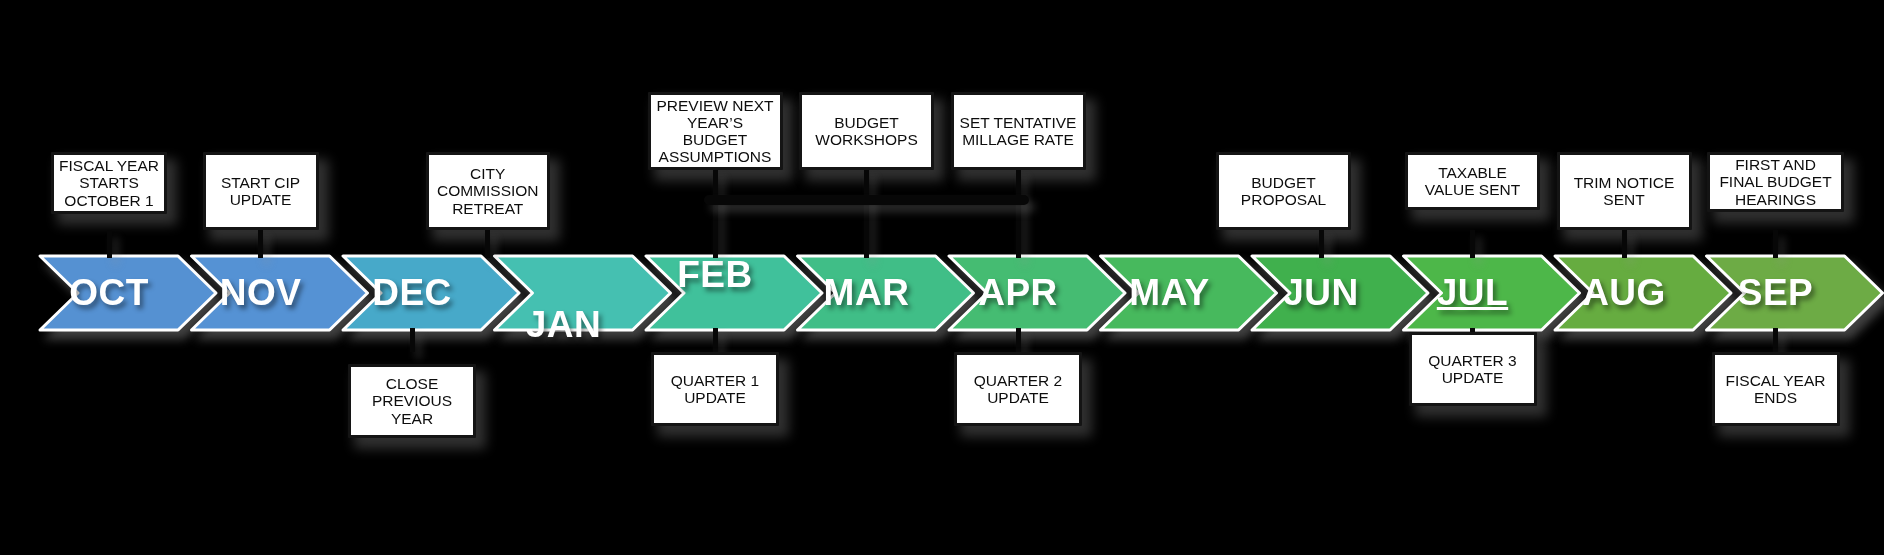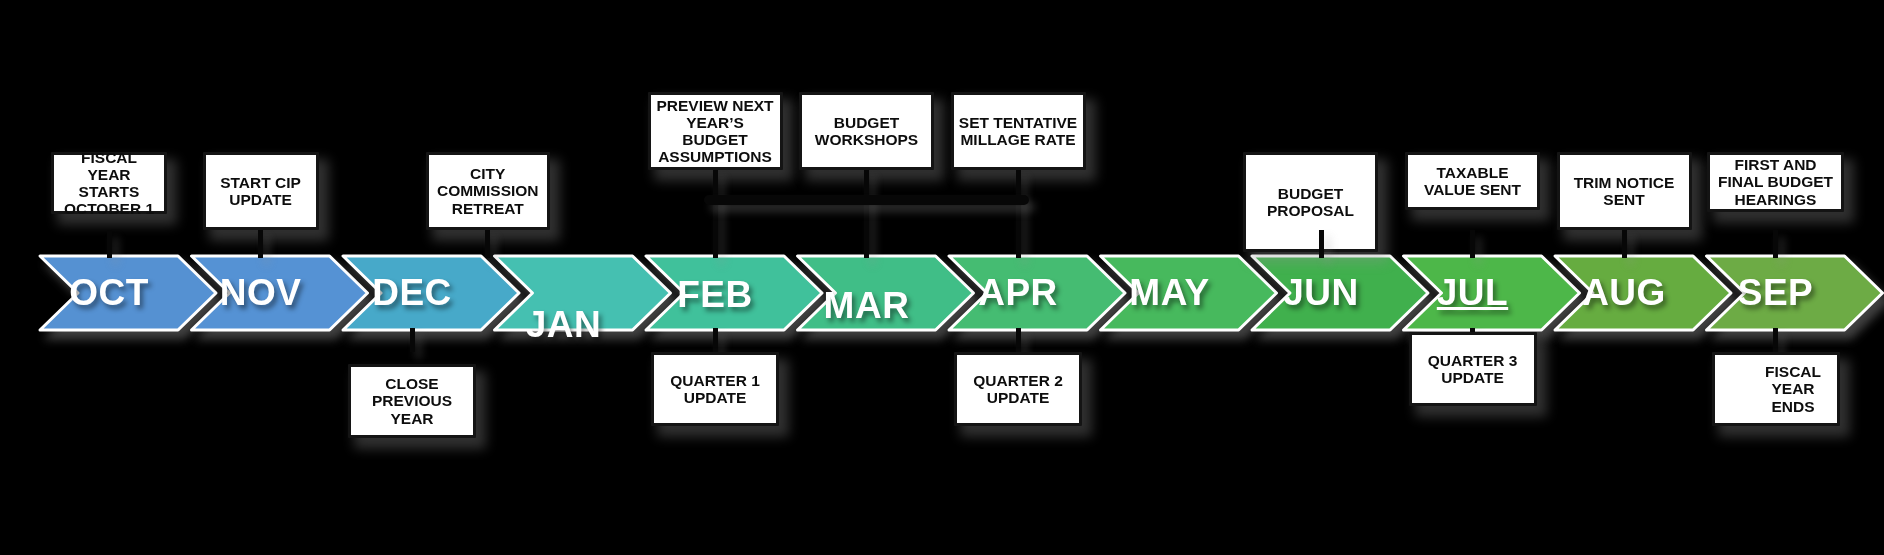--- a/index.html
+++ b/index.html
@@ -9,21 +9,21 @@
   }
   .month-label{
     position:absolute;display:flex;align-items:center;justify-content:center;
     color:#fff;font-weight:bold;font-size:37px;letter-spacing:.5px;
     text-shadow:3px 4px 5px rgba(0,0,0,.45);pointer-events:none;
   }
   .event-box{
     position:absolute;display:flex;align-items:center;justify-content:center;
     background:#fff;border:3px solid #141414;box-sizing:border-box;
     box-shadow:8px 9px 12px 2px rgba(150,150,150,.32);
-    color:#0d0d0d;font-weight:bold;font-size:15.5px;line-height:1.1;
+    color:#0d0d0d;font-weight:normal;font-size:15.5px;line-height:1.1;
     text-align:center;padding:4px 5px;border-radius:1px;
   }
   .connector{
     position:absolute;background:#070707;
     box-shadow:6px 7px 8px rgba(150,150,150,.30);
   }
   .connector.bar{border-radius:6px;}
 </style>
 </head>
 <body>
@@ -48,37 +48,37 @@
         <path d="M1403.5 4 L1541.5 4 L1579.5 41 L1541.5 78 L1403.5 78 L1441.5 41 Z" fill="#4db748" stroke="#ffffff" stroke-width="3" stroke-linejoin="round" filter="url(#ds)"></path>
         <path d="M1555 4 L1693 4 L1731 41 L1693 78 L1555 78 L1593 41 Z" fill="#66ac40" stroke="#ffffff" stroke-width="3" stroke-linejoin="round" filter="url(#ds)"></path>
         <path d="M1706.5 4 L1844.5 4 L1882.5 41 L1844.5 78 L1706.5 78 L1744.5 41 Z" fill="#6dab45" stroke="#ffffff" stroke-width="3" stroke-linejoin="round" filter="url(#ds)"></path>
       </g>
   </svg>
   <div id="month-labels">
       <div class="month-label" style="left: 39px; top: 256px; width: 140px; height: 74px;">OCT</div>
       <div class="month-label" style="left: 190.5px; top: 256px; width: 140px; height: 74px;">NOV</div>
       <div class="month-label" style="left: 342px; top: 256px; width: 140px; height: 74px;">DEC</div>
       <div class="month-label" style="left: 493.5px; top: 256px; width: 140px; height: 74px; margin-top: 32px;">JAN</div>
-      <div class="month-label" style="left: 645px; top: 260px; width: 140px; height: 70px;">FEB</div>
-      <div class="month-label" style="left: 796.5px; top: 256px; width: 140px; height: 74px; margin-top: 13px;">MAR</div>
+      <div class="month-label" style="left: 645px; top: 240px; width: 140px; height: 70px;">FEB</div>
+      <div class="month-label" style="left: 796.5px; top: 256px; width: 140px; height: 74px;">MAR</div>
       <div class="month-label" style="left: 948px; top: 256px; width: 140px; height: 74px;">APR</div>
       <div class="month-label" style="left: 1099.5px; top: 256px; width: 140px; height: 74px;">MAY</div>
       <div class="month-label" style="left: 1251px; top: 256px; width: 140px; height: 74px;">JUN</div>
       <div class="month-label" style="left: 1402.5px; top: 256px; width: 140px; height: 74px; text-decoration: underline;">JUL</div>
       <div class="month-label" style="left: 1554px; top: 256px; width: 140px; height: 74px;">AUG</div>
       <div class="month-label" style="left: 1705.5px; top: 256px; width: 140px; height: 74px;">SEP</div>
     </div>
   <div id="event-layer">
       <div class="event-box" style="left: 51px; top: 152px; width: 116px; height: 62px;">FISCAL YEAR STARTS OCTOBER 1</div>
       <div class="connector" style="left: 106.5px; top: 230px; width: 5px; height: 28px;"></div>
       <div class="event-box" style="left: 202.5px; top: 152px; width: 116px; height: 78px;">START CIP UPDATE</div>
       <div class="connector" style="left: 258px; top: 230px; width: 5px; height: 28px;"></div>
       <div class="event-box" style="left: 425.75px; top: 152px; width: 124px; height: 78px;">CITY COMMISSION RETREAT</div>
       <div class="connector" style="left: 485.25px; top: 230px; width: 5px; height: 28px;"></div>
-      <div class="event-box" style="left: 1243px; top: 152px; width: 135px; height: 100px;">BUDGET PROPOSAL</div>
+      <div class="event-box" style="left: 1216px; top: 152px; width: 135px; height: 78px;">BUDGET PROPOSAL</div>
       <div class="connector" style="left: 1318.5px; top: 230px; width: 5px; height: 28px;"></div>
       <div class="event-box" style="left: 1405px; top: 152px; width: 135px; height: 58px;">TAXABLE VALUE SENT</div>
       <div class="connector" style="left: 1470px; top: 230px; width: 5px; height: 28px;"></div>
       <div class="event-box" style="left: 1556.5px; top: 152px; width: 135px; height: 78px;">TRIM NOTICE SENT</div>
       <div class="connector" style="left: 1621.5px; top: 230px; width: 5px; height: 28px;"></div>
       <div class="event-box" style="left: 1707px; top: 152px; width: 137px; height: 60px;">FIRST AND FINAL BUDGET HEARINGS</div>
       <div class="connector" style="left: 1773px; top: 230px; width: 5px; height: 28px;"></div>
       <div class="event-box" style="left: 647.5px; top: 92px; width: 135px; height: 78px;">PREVIEW NEXT YEAR’S BUDGET ASSUMPTIONS</div>
       <div class="connector" style="left: 712.5px; top: 170px; width: 5px; height: 88px;"></div>
       <div class="event-box" style="left: 799px; top: 92px; width: 135px; height: 78px;">BUDGET WORKSHOPS</div>
@@ -88,15 +88,15 @@
       <div class="connector bar" style="left: 704px; top: 195px; width: 325px; height: 10px;"></div>
       <div class="connector" style="left: 409.5px; top: 328px; width: 5px; height: 24px;"></div>
       <div class="event-box" style="left: 348px; top: 364px; width: 128px; height: 74px;">CLOSE PREVIOUS YEAR</div>
       <div class="connector" style="left: 712.5px; top: 328px; width: 5px; height: 24px;"></div>
       <div class="event-box" style="left: 651px; top: 352px; width: 128px; height: 74px;">QUARTER 1 UPDATE</div>
       <div class="connector" style="left: 1015.5px; top: 328px; width: 5px; height: 24px;"></div>
       <div class="event-box" style="left: 954px; top: 352px; width: 128px; height: 74px;">QUARTER 2 UPDATE</div>
       <div class="connector" style="left: 1470px; top: 328px; width: 5px; height: 24px;"></div>
       <div class="event-box" style="left: 1408.5px; top: 332px; width: 128px; height: 74px;">QUARTER 3 UPDATE</div>
       <div class="connector" style="left: 1773px; top: 328px; width: 5px; height: 24px;"></div>
-      <div class="event-box" style="left: 1711.5px; top: 352px; width: 128px; height: 74px; padding-left: 40px;">FISCAL YEAR ENDS</div>
+      <div class="event-box" style="left: 1711.5px; top: 352px; width: 128px; height: 74px;">FISCAL YEAR ENDS</div>
     </div>
 </div>
 
 </body></html>

